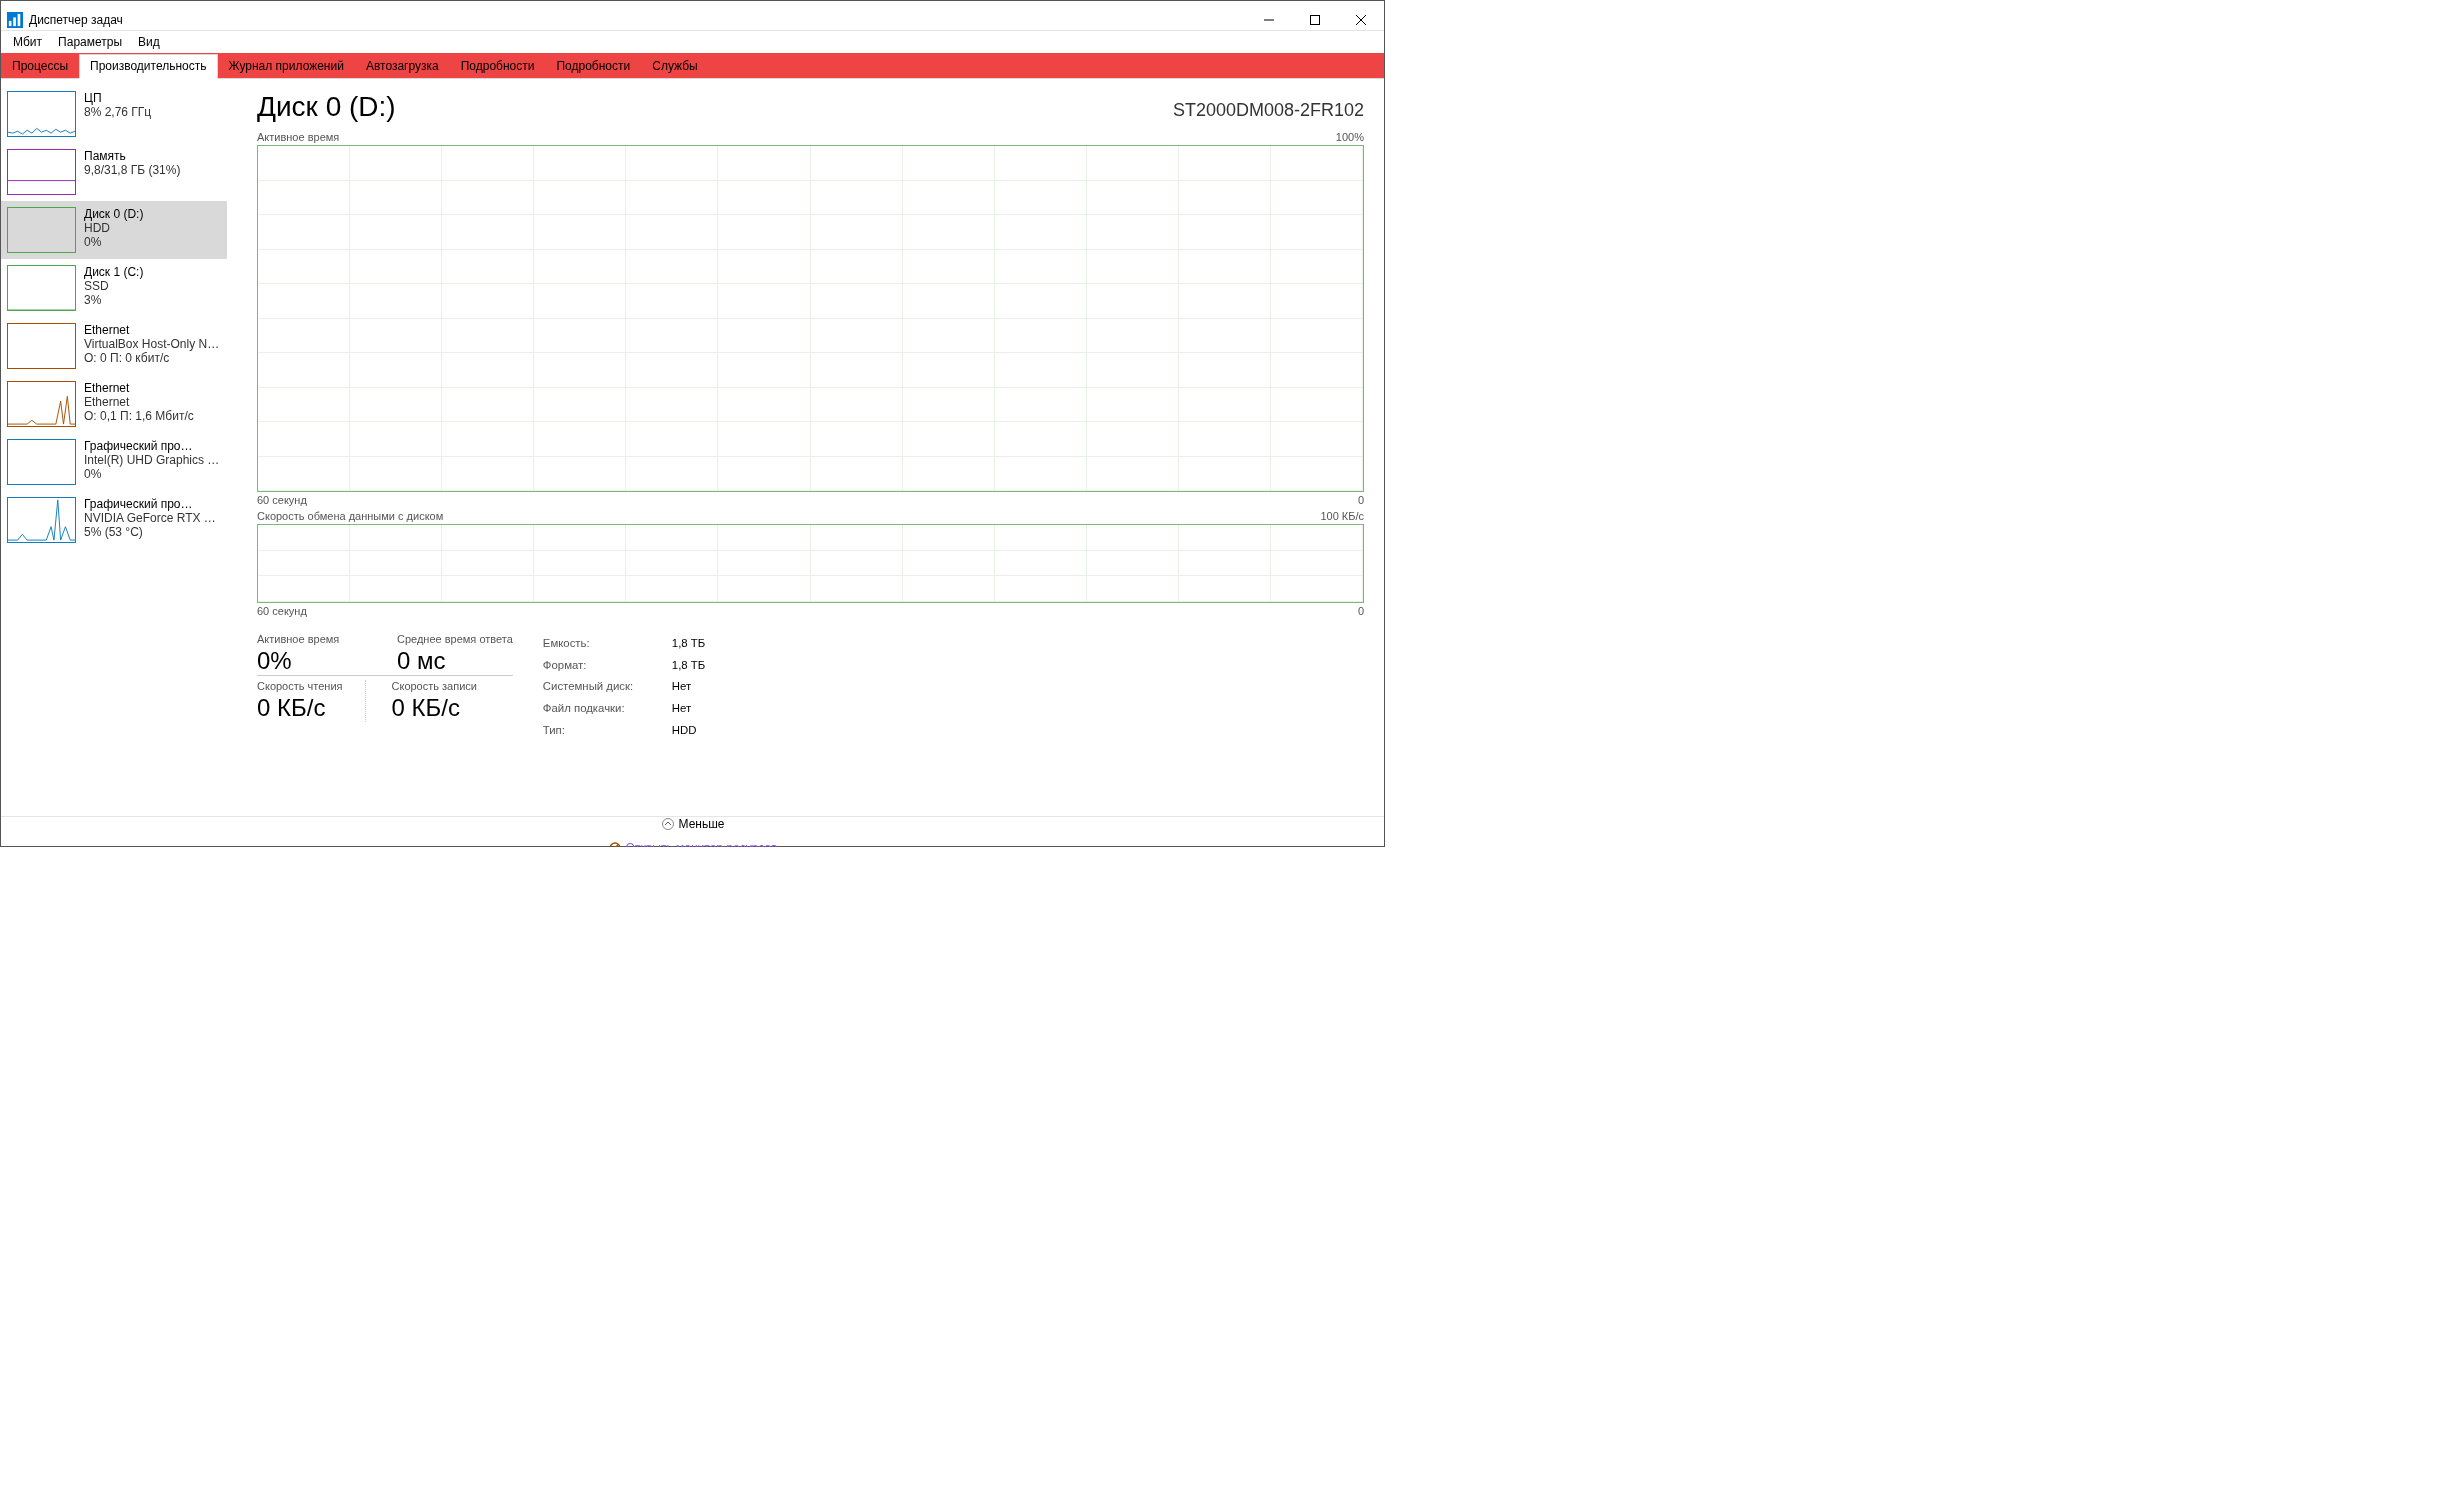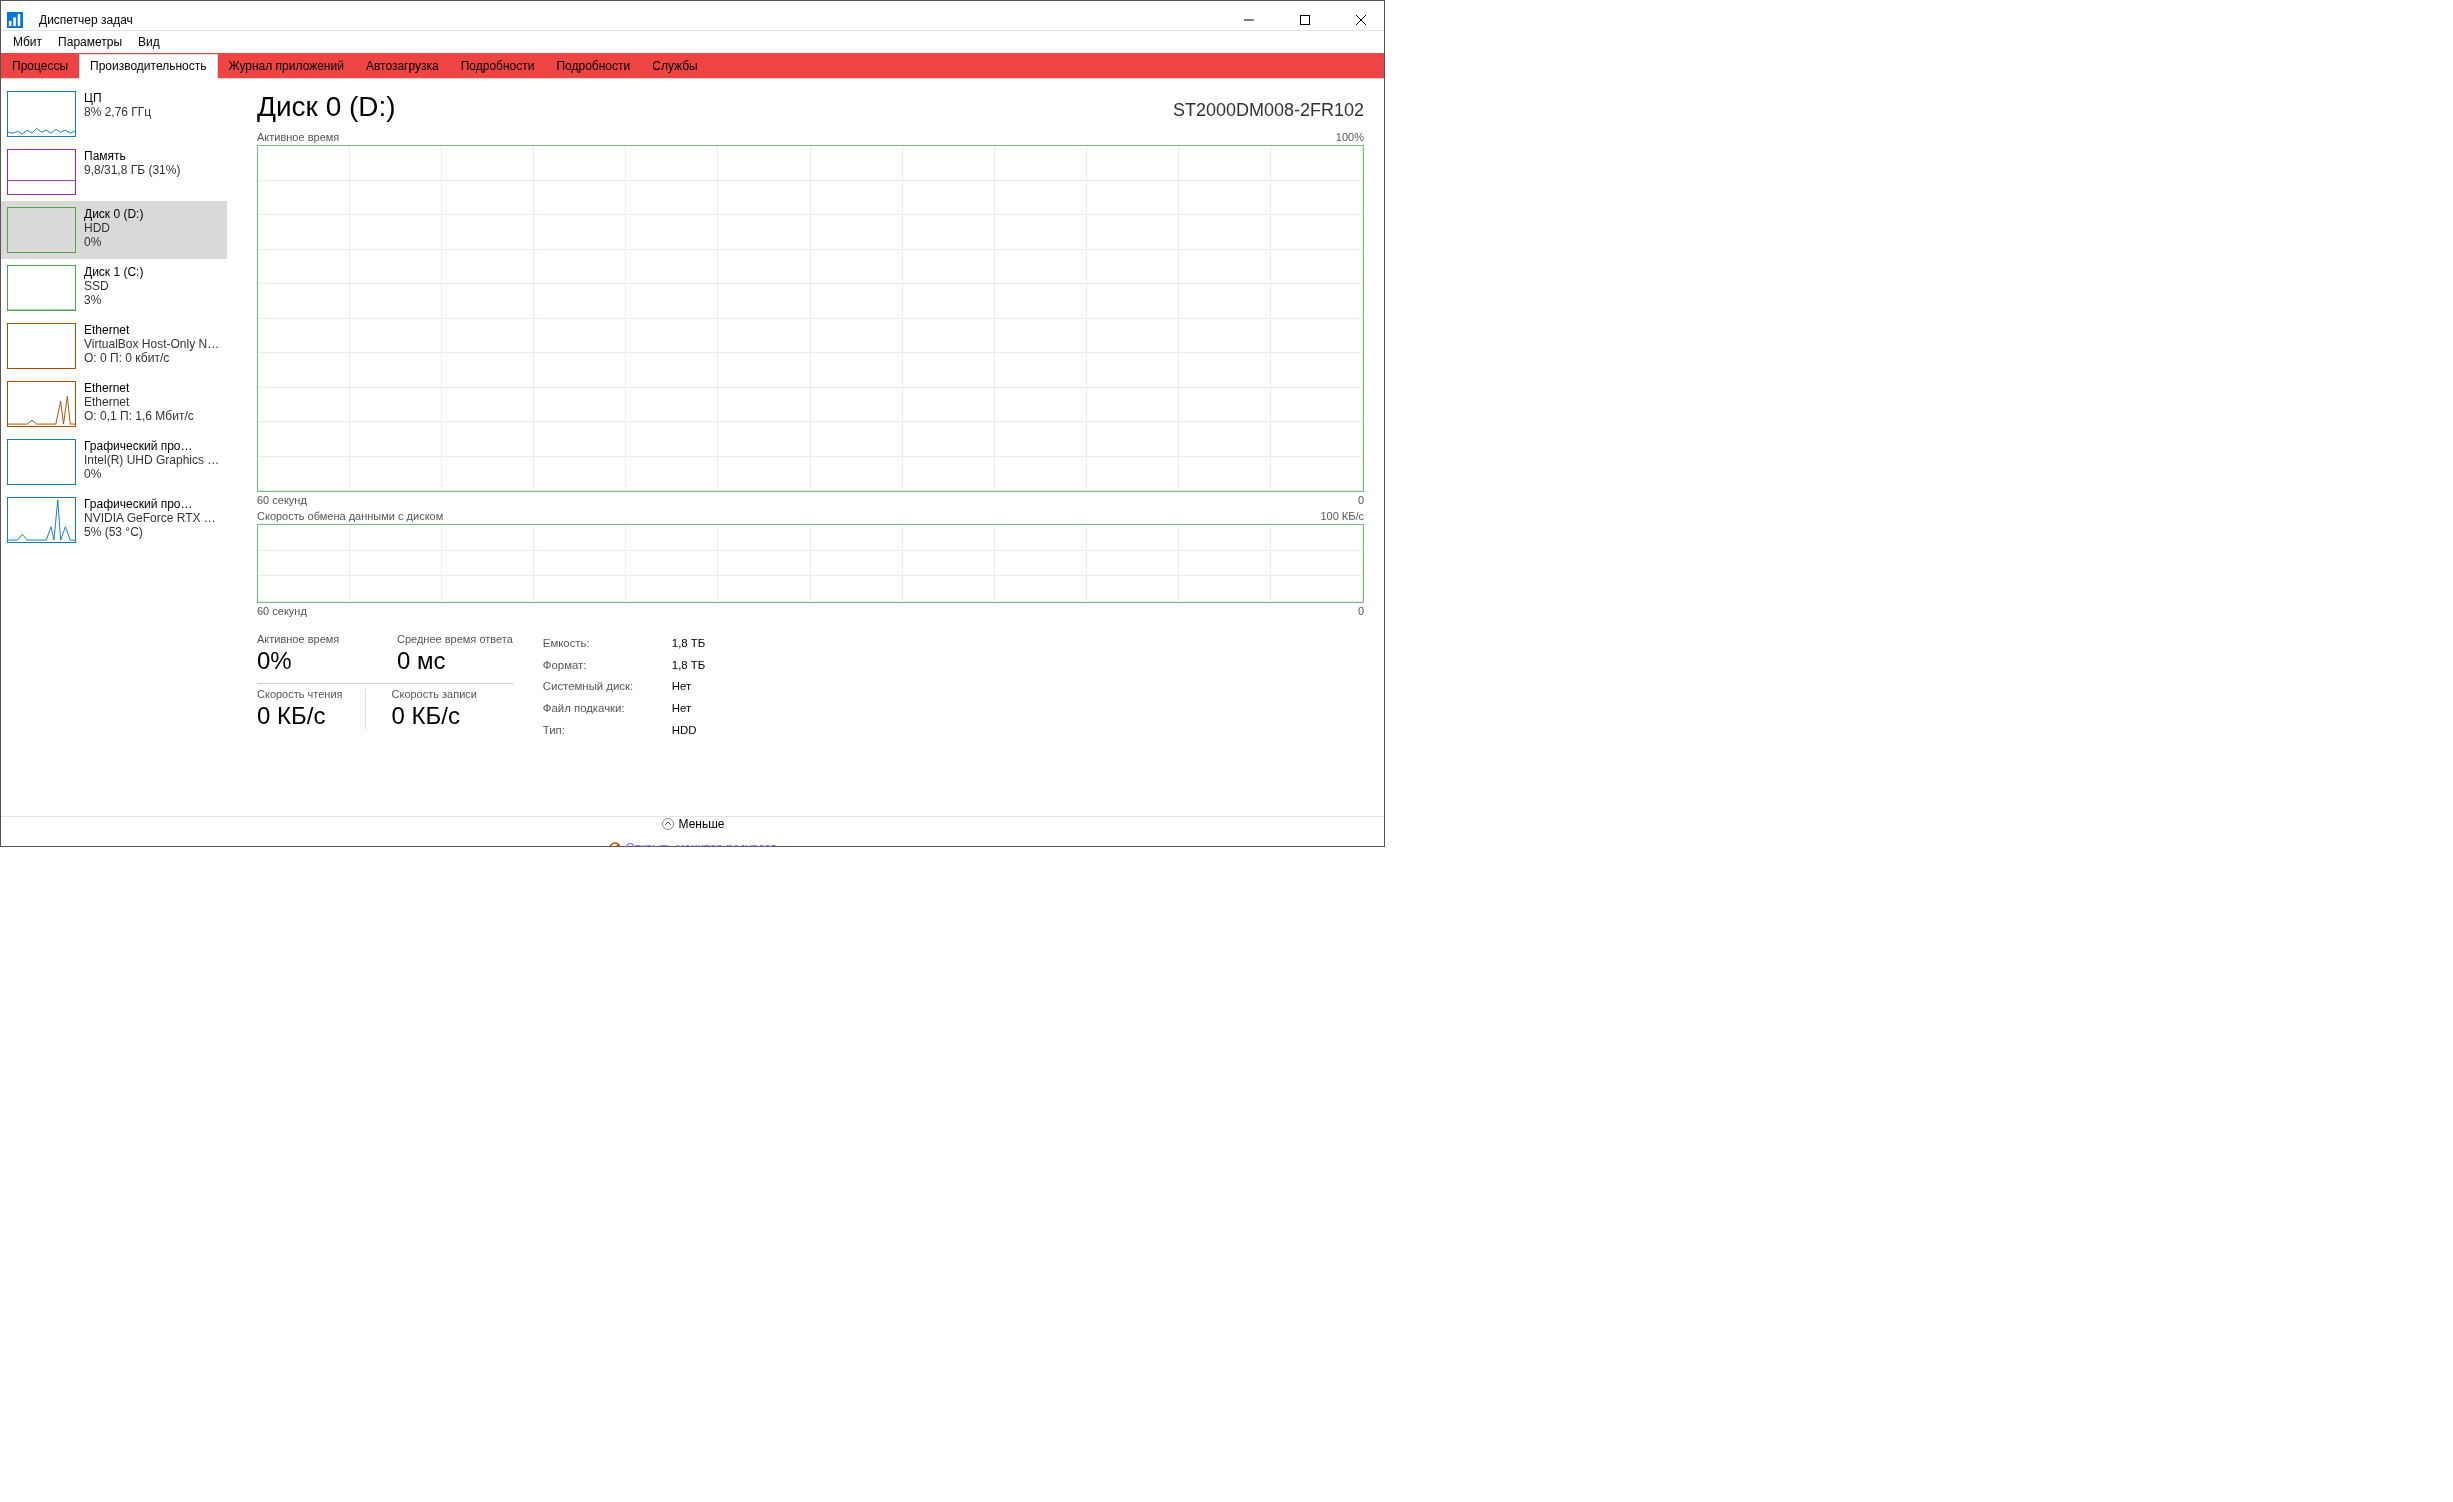--- a/index.html
+++ b/index.html
@@ -19,21 +19,20 @@
   background: #fff;
 }
 
 
 .titlebar {
   height: 30px;
   display: flex;
   align-items: center;
   padding: 8px 0 0 6px;
   border-bottom: 1px solid #e5e5e5;
-  gap: 10px;
 }
 .titlebar-icon {
   width: 16px; height: 16px;
   margin-right: 6px;
   background: #0078d4;
   display: inline-flex;
   align-items: center;
   justify-content: center;
 }
 .titlebar-icon svg { width: 14px; height: 14px; }
@@ -169,21 +168,21 @@
   gap: 30px;
   margin-top: 12px;
 }
 .stat-col { min-width: 114px; }
 .stat-label { font-size: 11px; color: #555; }
 .stat-value { font-size: 24px; font-weight: 400; margin-top: 2px; }
 .kv-table { font-size: 11.4px; }
 .kv-row { display: flex; gap: 14px; line-height: 1.9; }
 .kv-key { color: #555; width: 115px; }
 .kv-val { color: #000; }
-.rw-row { display: flex; gap: 26px; margin-top: 8px; border-top: 1px solid #ccc; padding-top: 4px; }
+.rw-row { display: flex; gap: 26px; border-top: 1px solid #ccc; padding-top: 4px; }
 .rw-block { }
 .rw-block.second { border-left: 1px dotted #ccc; padding-left: 26px; margin-left: -4px;}
 
 
 .footer {
   height: 30px;
   display: flex;
   align-items: center;
   padding: 0 10px;
   gap: 10px;

